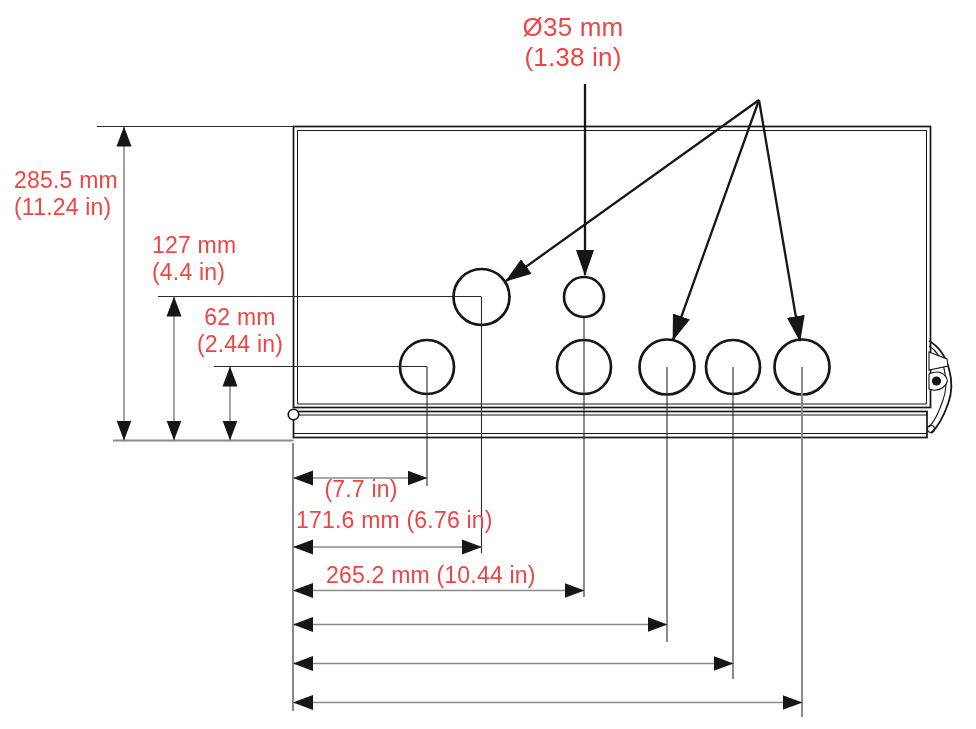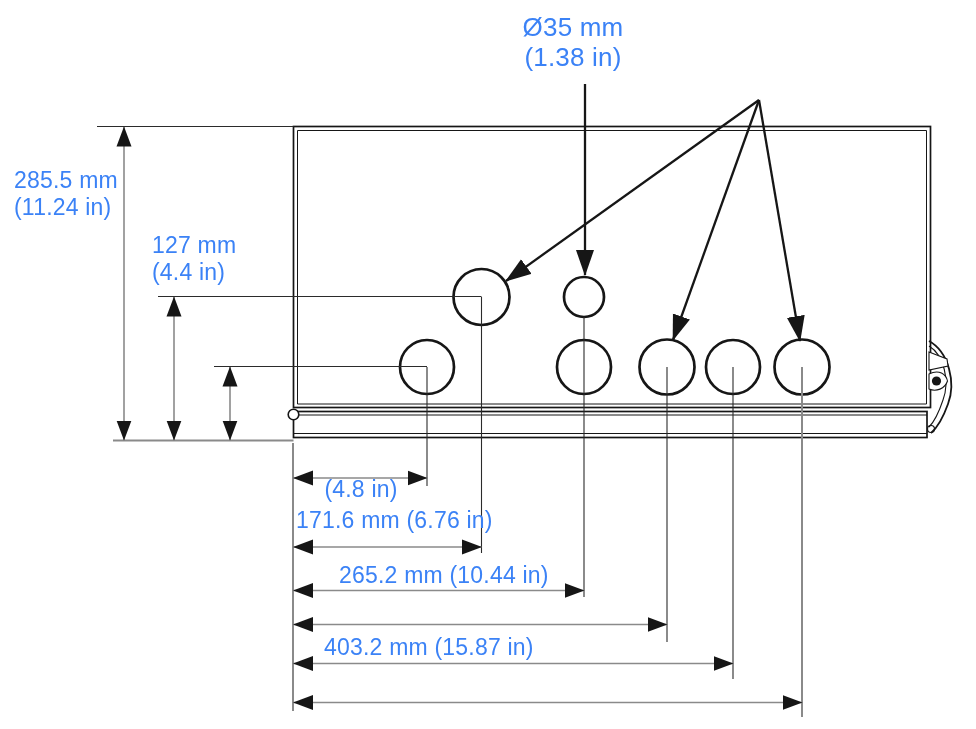--- a/index.html
+++ b/index.html
@@ -3,21 +3,21 @@
 <meta charset="utf-8">
 <style>
   html,body{margin:0;padding:0;background:#ffffff;}
   .stage{
     position:relative;width:976px;height:729px;background:#ffffff;overflow:hidden;
     font-family:"Liberation Sans","DejaVu Sans",sans-serif;color:#161616;
   }
   .stage svg{position:absolute;left:0;top:0;}
   .lbl{
     position:absolute;font-size:23px;line-height:27px;white-space:nowrap;
-    letter-spacing:0.2px;color:#3b82f6;
+    letter-spacing:0.2px;color:#ef4444;
   }
   .lbl.big{font-size:26px;line-height:30px;}
   .ctr{text-align:center;}
 </style>
 </head>
 <body>
 
 <div class="stage">
 
   <svg width="976" height="729" viewBox="0 0 976 729">
@@ -106,19 +106,22 @@
   </div>
 
   <div class="lbl" style="left:14px;top:167px">
     <div>285.5 mm</div>
     <div>(11.24 in)</div>
   </div>
   <div class="lbl" style="left:152px;top:232px">
     <div>127 mm</div>
     <div>(4.4 in)</div>
   </div>
+  <div class="lbl ctr" style="left:180px;top:304px;width:120px">
+    <div>62 mm</div>
+    <div>(2.44 in)</div>
+  </div>
 
-  <div class="lbl ctr" style="left:315px;top:476px;width:92px">(4.8 in)</div>
+  <div class="lbl ctr" style="left:315px;top:476px;width:92px">(7.7 in)</div>
   <div class="lbl" style="left:296px;top:507px">171.6 mm (6.76 in)</div>
-  <div class="lbl" style="left:339px;top:562px">265.2 mm (10.44 in)</div>
-  <div class="lbl" style="left:324px;top:634px">403.2 mm (15.87 in)</div>
+  <div class="lbl" style="left:326px;top:562px">265.2 mm (10.44 in)</div>
 
 </div>
 
 </body></html>

